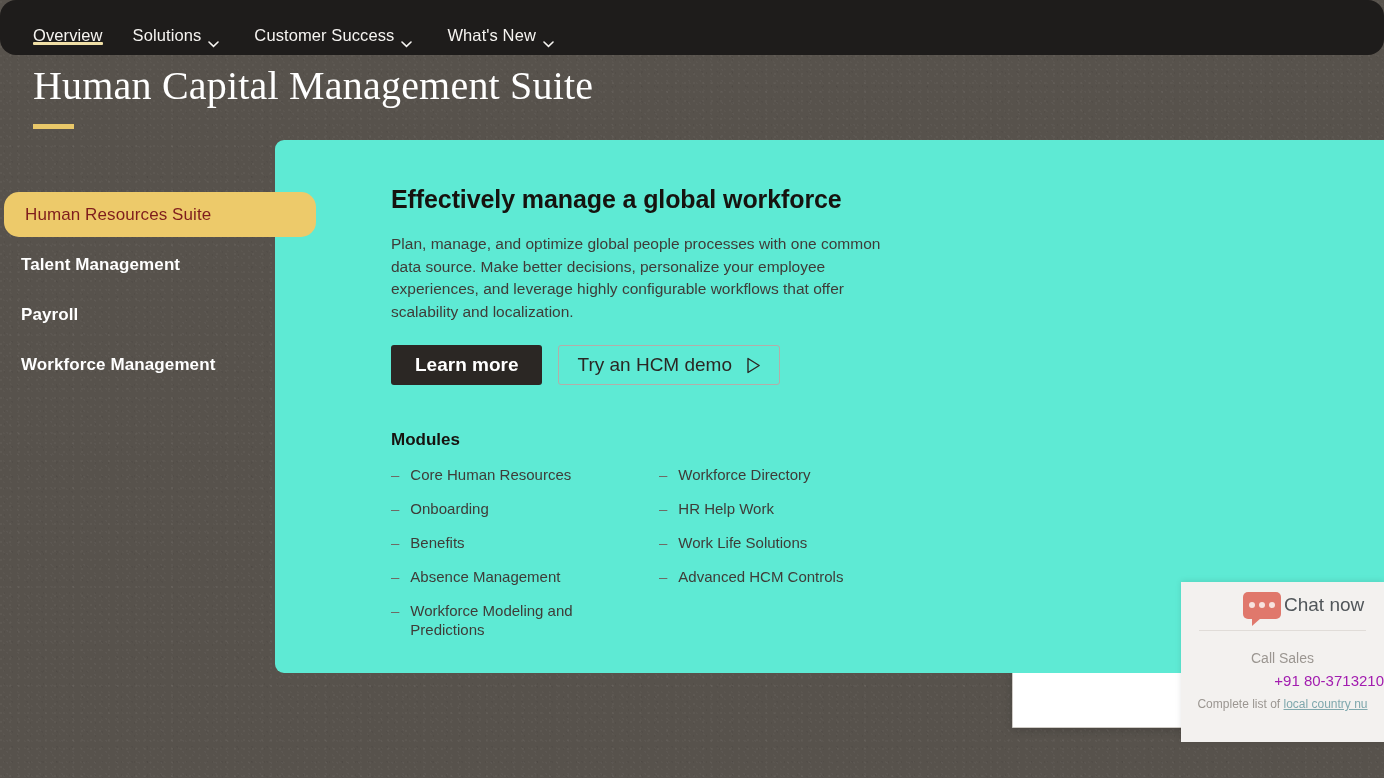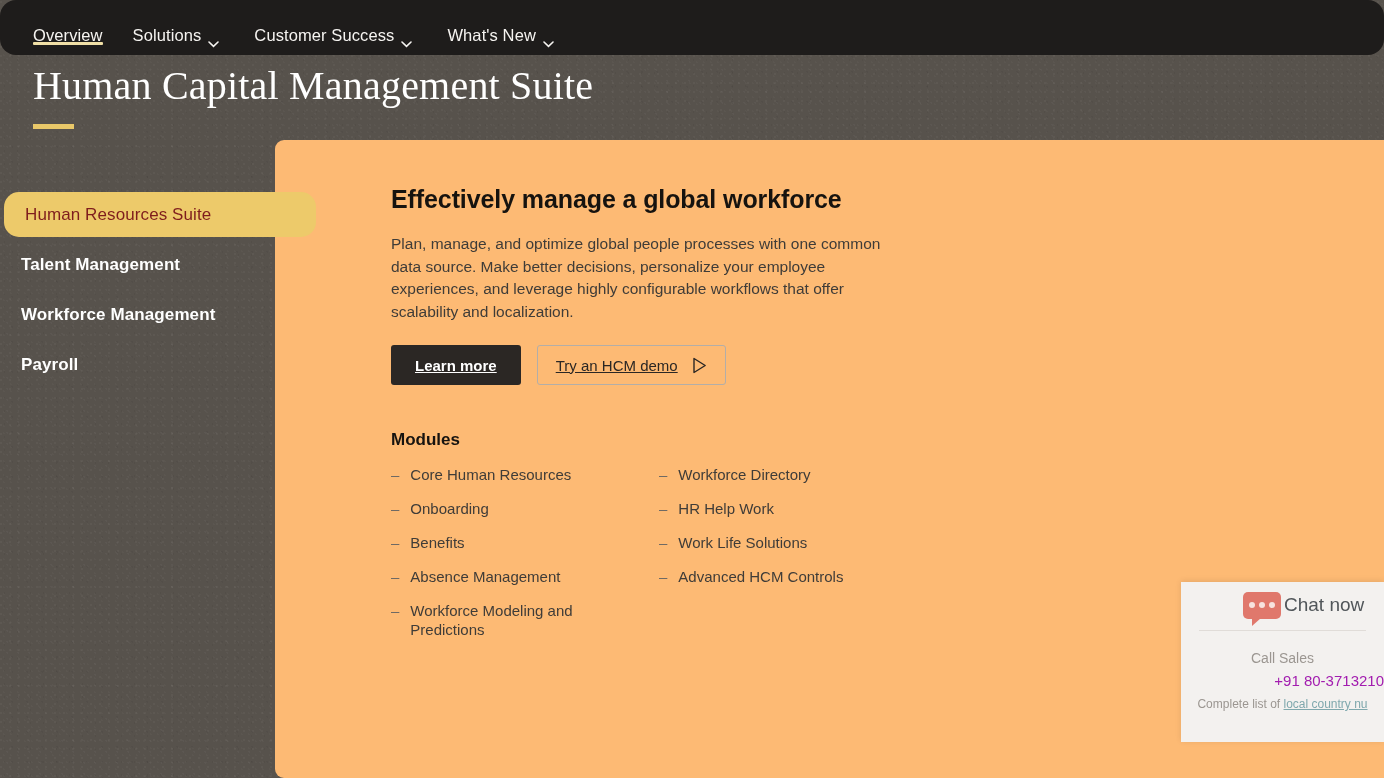--- a/index.html
+++ b/index.html
@@ -102,42 +102,42 @@
     border-radius: 15px;
     color: #7f1d1d;
     font-weight: 400;
     padding-left: 21px;
   }
 
   
   .card {
     position: absolute;
     left: 275px; top: 140px;
-    width: 1109px; height: 638px;
-    background: #fdba74;
+    width: 1109px; height: 533px;
+    background: #5eead4;
     border-radius: 9px 0 0 9px;
     overflow: hidden;
     z-index: 15;
   }
 
   .card-text { position: absolute; left: 116px; top: 45px; width: 510px; }
   .headline {
     font-size: 25px; font-weight: 700; color: #16130f;
     letter-spacing: -.1px; margin-bottom: 19px;
   }
   .body-copy {
     font-size: 15.5px; color: #3f3c38; line-height: 22.5px;
     width: 490px;
   }
 
   
   .btn-row { position: absolute; left: 116px; top: 205px; display: flex; gap: 16px; }
   .btn {
     display: inline-flex; align-items: center; justify-content: center;
-    height: 40px; cursor: pointer; font-size: 15px; text-decoration: underline;
+    height: 40px; cursor: pointer; font-size: 19px;
   }
   .btn-primary {
     background: #2b2724; color: #ffffff; font-weight: 700;
     padding: 0 24px; border-radius: 3px;
   }
   .btn-secondary {
     background: transparent; color: #2b2724;
     border: 1px solid #b3aea8; border-radius: 3px;
     padding: 0 18px; gap: 14px;
   }
@@ -348,24 +348,24 @@
 <div class="title-rule"></div>
 
 <div class="sidebar">
   <div class="side-item active">
     <span>Human Resources Suite</span>
   </div>
   <div class="side-item">
     <span>Talent Management</span>
   </div>
   <div class="side-item">
+    <span>Payroll</span>
+  </div>
+  <div class="side-item">
     <span>Workforce Management</span>
-  </div>
-  <div class="side-item">
-    <span>Payroll</span>
   </div>
 </div>
 
 <div class="card">
 
   <div class="card-text">
     <div class="headline">Effectively manage a global workforce</div>
     <div class="body-copy">Plan, manage, and optimize global people processes with one common data source. Make better decisions, personalize your employee experiences, and leverage highly configurable workflows that offer scalability and localization.</div>
   </div>
 

